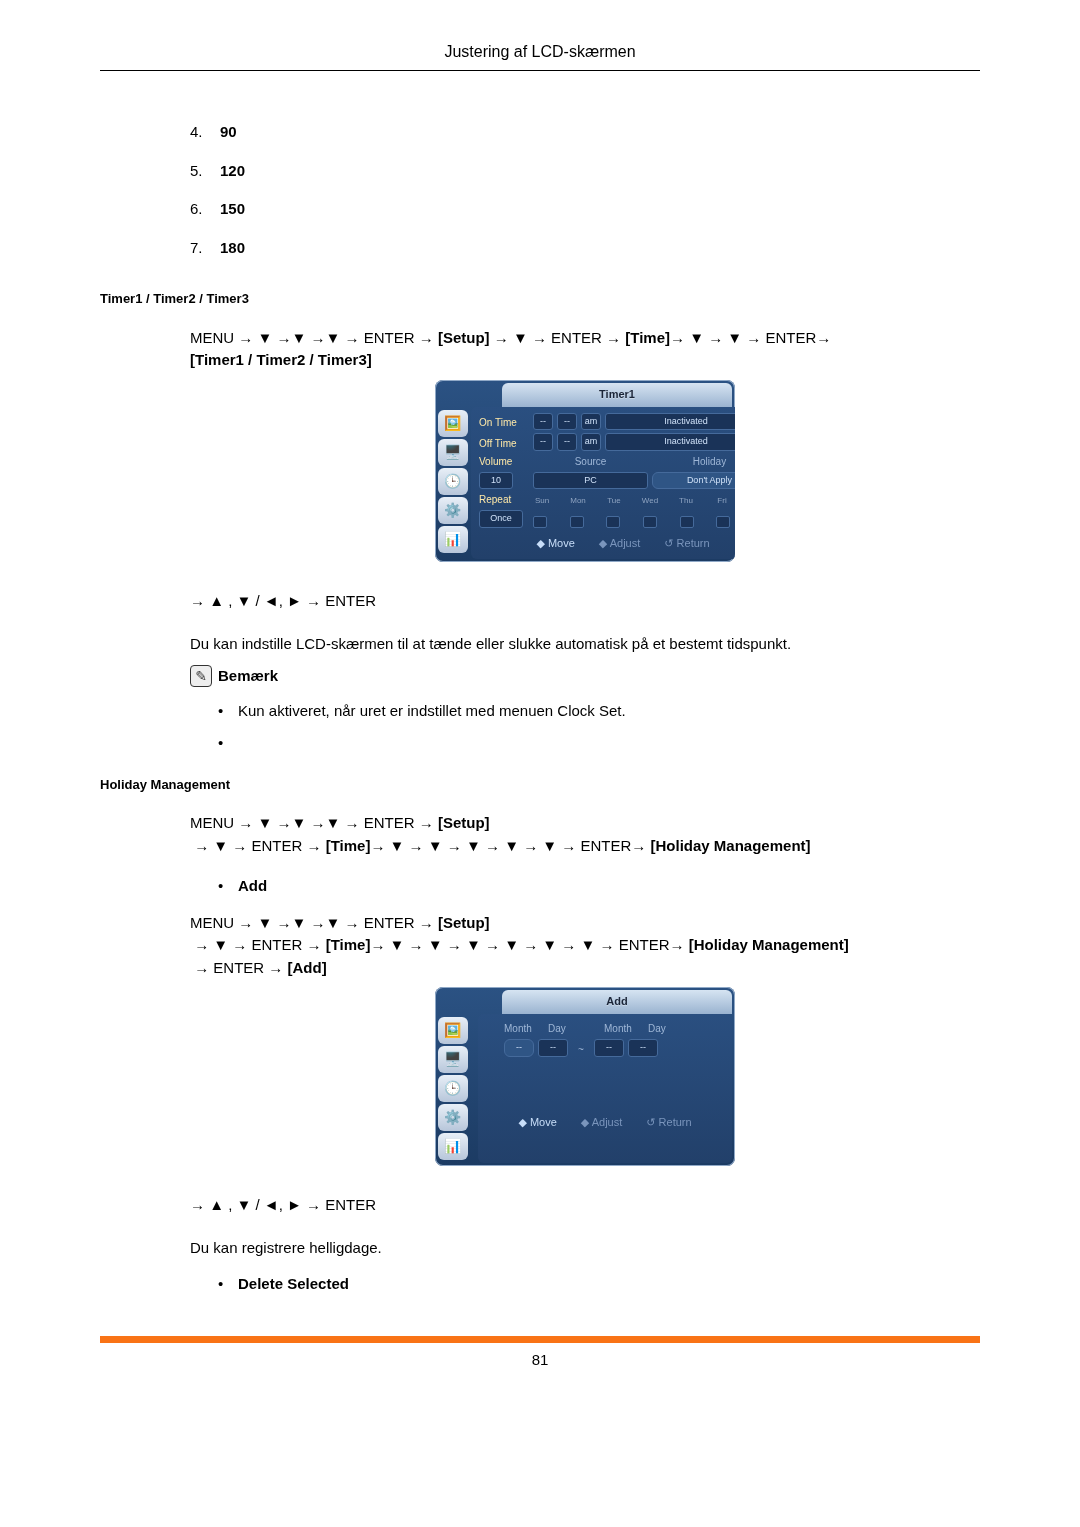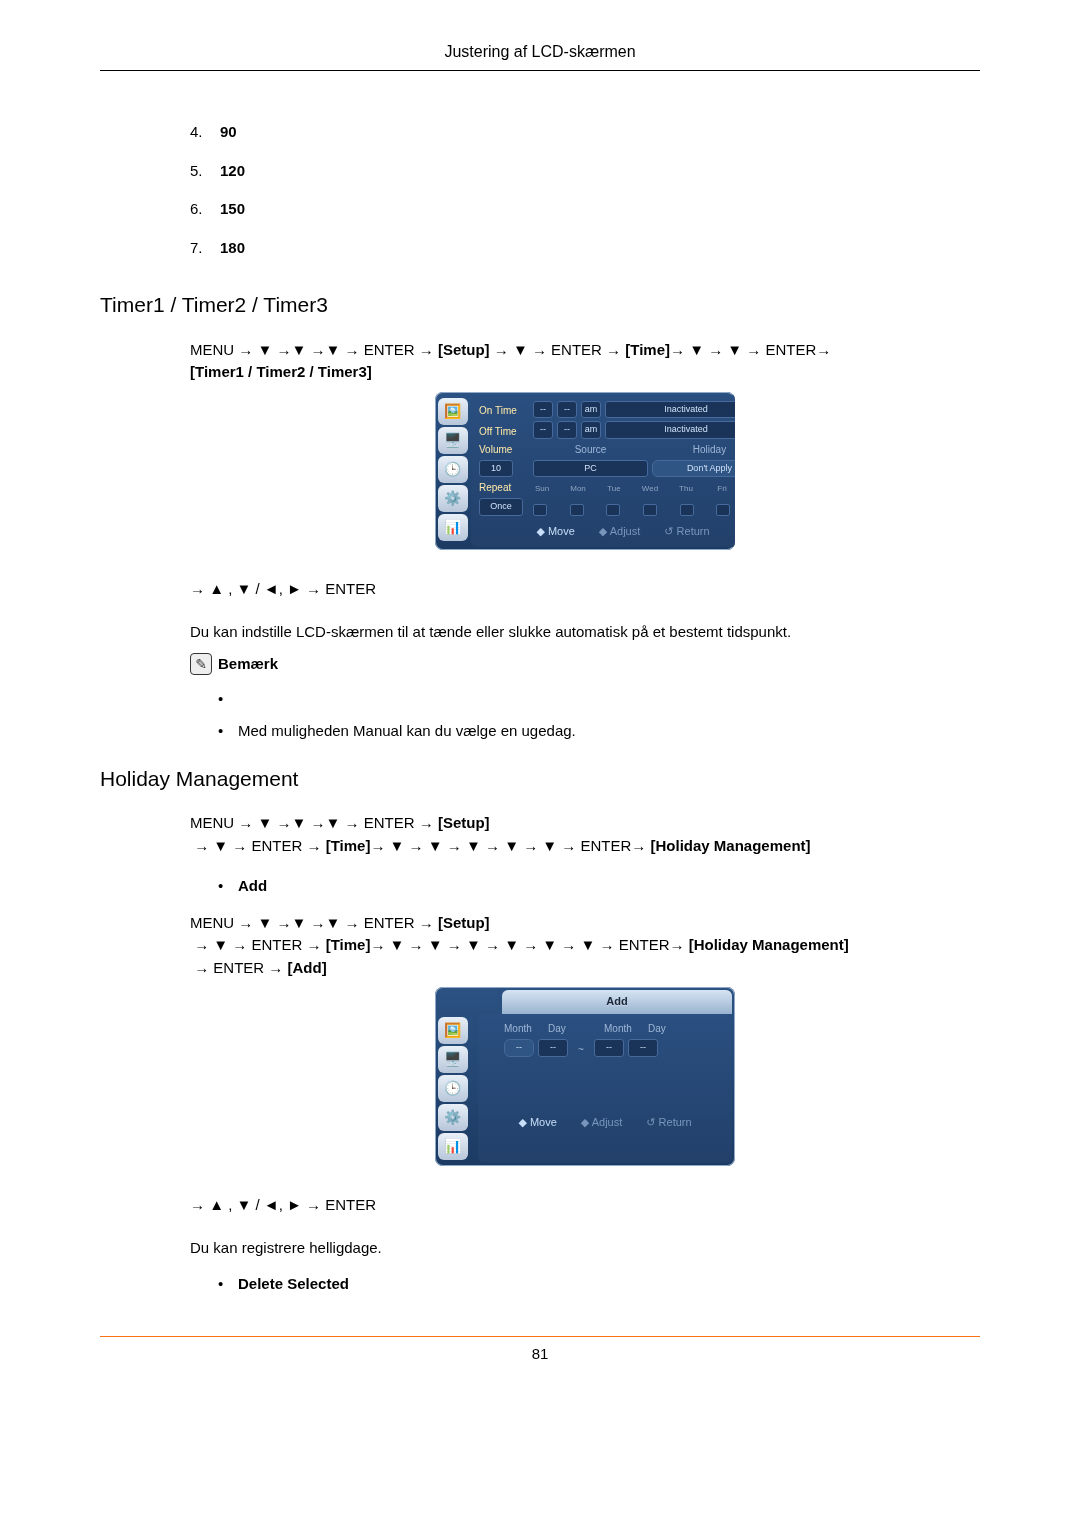--- a/index.html
+++ b/index.html
@@ -17,21 +17,21 @@
       border-bottom: 1px solid #000;
       margin-bottom: 50px;
       padding-bottom: 6px;
       text-align: center;
       font-size: 16px;
     }
     .ordered-list { margin-left: 90px; margin-bottom: 30px; }
     .ordered-list li { margin-bottom: 16px; display: flex; }
     .ordered-list .num { width: 30px; }
     .ordered-list .val { font-weight: bold; }
-    .section-title { font-weight: normal; font-size: 21px; margin: 20px 0 18px 0; }
+    .section-title { font-weight: bold; font-size: 13px; margin: 20px 0 18px 0; }
     .indent { margin-left: 90px; }
     .nav-path, .nav-line { margin-bottom: 8px; }
     .nav-path span, .nav-line span { white-space: pre; }
     b { font-weight: bold; }
     .osd-box {
       width: 300px;
       margin: 6px auto 28px;
       background: linear-gradient(180deg,#2b5283 0%,#1c3b63 100%);
       border-radius: 8px;
       padding: 3px;
@@ -109,21 +109,21 @@
     .note-icon {
       width:22px;height:22px;border:1px solid #333;border-radius:4px;
       display:flex;align-items:center;justify-content:center;
       font-size:14px; color:#333; background:#eee;
     }
     .bullet-list { margin-left: 28px; }
     .bullet-list li { margin-bottom: 10px; display:flex; gap:14px;}
     .bullet-list .dot { width:6px; }
     .bold { font-weight:bold; }
     .footer-line {
-      border-top:1px solid #f97316;
+      border-top:7px solid #f97316;
       margin-top: 40px;
       padding-top:6px;
       text-align:center;
       font-size:15px;
     }
   </style>
 </head>
 <body>
 
 <div class="header-line">Justering af LCD-skærmen</div>
@@ -149,20 +149,24 @@
 
 <div class="section-title">Timer1 / Timer2 / Timer3</div>
 
 <div class="indent">
   <div class="nav-path">
     <span>MENU → ▼ →▼ →▼ → ENTER → </span><b>[Setup]</b><span> → ▼ → ENTER → </span><b>[Time]</b><span>→ ▼ → ▼ → ENTER→ </span><br>
     <b>[Timer1 / Timer2 / Timer3]</b>
   </div>
 
   <div class="osd-box">
+    <div class="osd-tabs">
+      <div class="osd-tab-spacer"></div>
+      <div class="osd-tab">Timer1</div>
+    </div>
     <div class="osd-body">
       <div class="osd-sidebar">
         <div class="osd-ic">🖼️</div>
         <div class="osd-ic">🖥️</div>
         <div class="osd-ic">🕒</div>
         <div class="osd-ic">⚙️</div>
         <div class="osd-ic">📊</div>
       </div>
       <div class="osd-content">
         <div class="osd-row">
@@ -230,24 +234,24 @@
 
   <div class="paragraph">Du kan indstille LCD-skærmen til at tænde eller slukke automatisk på et bestemt tidspunkt.</div>
 
   <div class="note-row">
     <div class="note-icon">✎</div>
     <b>Bemærk</b>
   </div>
   <ul class="bullet-list">
     <li>
         <span class="dot">•</span>
+        <span>Kun aktiveret, når uret er indstillet med menuen Clock Set.</span>
       </li>
     <li>
         <span class="dot">•</span>
-        <span>Med muligheden Manual kan du vælge en ugedag.</span>
       </li>
   </ul>
 </div>
 
 <div class="section-title">Holiday Management</div>
 
 <div class="indent">
   <div class="nav-path">
     <span>MENU → ▼ →▼ →▼ → ENTER → </span><b>[Setup]</b><span> → ▼ → ENTER → </span><b>[Time]</b><span>→ ▼ → ▼ → ▼ → ▼ → ▼ → ENTER→ </span><b>[Holiday Management]</b>
   </div>

